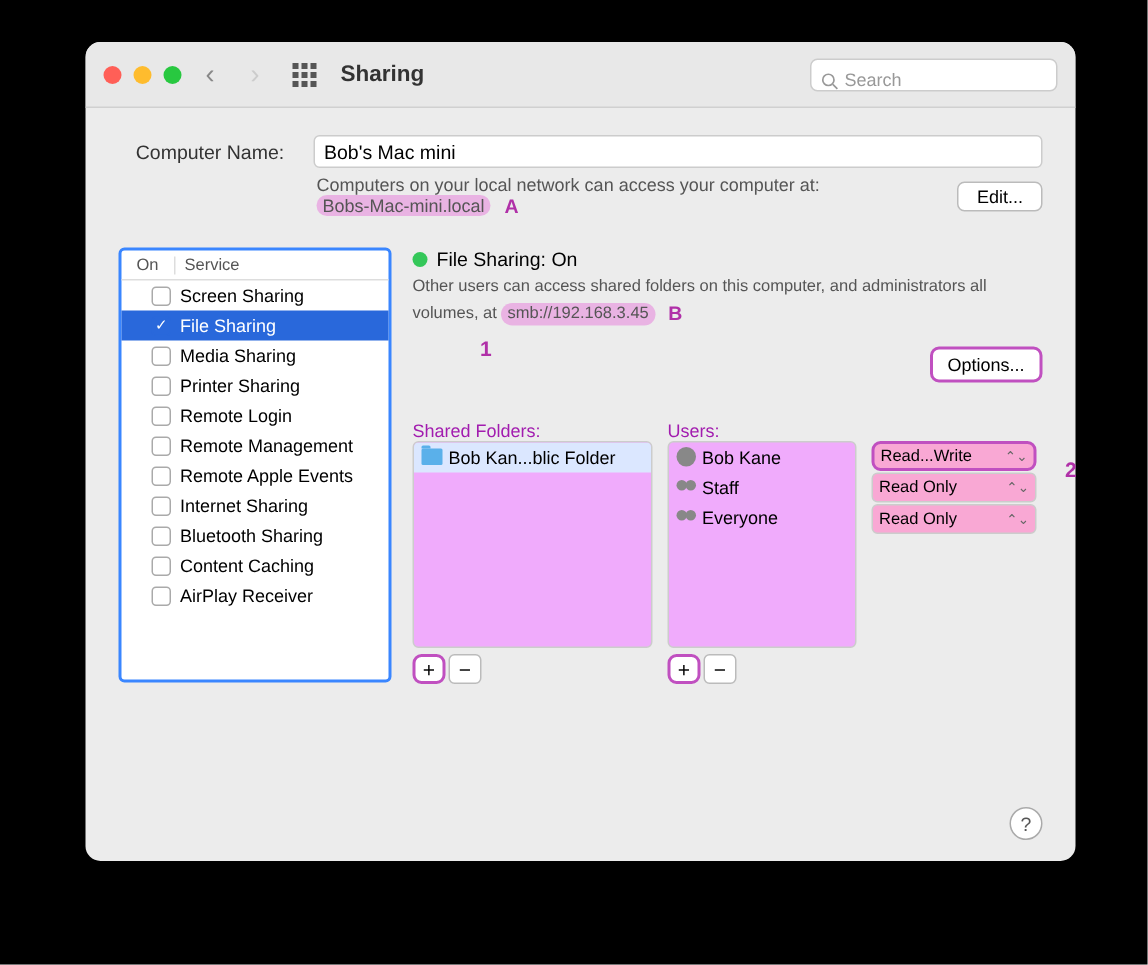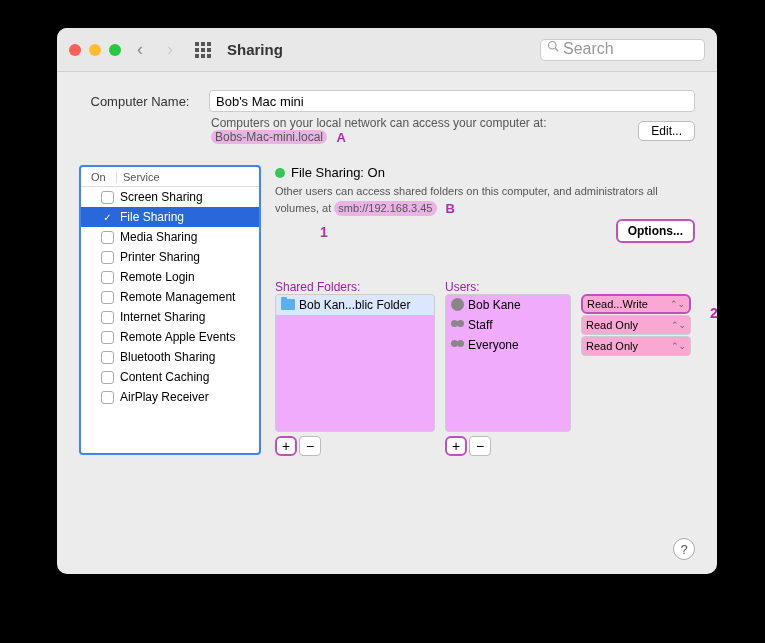--- a/index.html
+++ b/index.html
@@ -6,21 +6,21 @@
 body { background: #000; width: 765px; height: 643px; position: relative; }
 .window { position: absolute; left: 57px; top: 28px; width: 660px; height: 546px; background: #ececec; border-radius: 10px; box-shadow: 0 10px 40px rgba(0,0,0,.5); overflow: hidden; }
 .titlebar { height: 44px; background: #e8e8e8; border-bottom: 1px solid #d0d0d0; display: flex; align-items: center; padding: 0 12px; gap: 8px; }
 .traffic { display: flex; gap: 8px; }
 .dot { width: 12px; height: 12px; border-radius: 50%; }
 .dot.red { background: #ff5f57; } .dot.yellow { background: #febc2e; } .dot.green { background: #28c840; }
 .navbtn { width: 22px; height: 22px; display: flex; align-items: center; justify-content: center; color: #888; cursor: pointer; font-size: 18px; }
 .grid-icon { display: grid; grid-template-columns: repeat(3,4px); grid-template-rows: repeat(3,4px); gap: 2px; margin-left: 6px; }
 .grid-icon span { background: #555; }
 .title { font-weight: 600; font-size: 15px; margin-left: 8px; color: #333; }
-.search { margin-left: auto; width: 165px; height: 22px; background: #fff; border: 1px solid #ccc; border-radius: 5px; display: flex; align-items: flex-start; padding: 0 6px; gap: 4px; font-size: 16px; color: #999; }
+.search { margin-left: auto; width: 165px; height: 22px; background: #fff; border: 1px solid #ccc; border-radius: 5px; display: flex; align-items: flex-end; padding: 0 6px; gap: 4px; font-size: 12px; color: #999; }
 .content { padding: 18px 22px 10px 22px; }
 .row1 { display: flex; align-items: center; gap: 8px; margin-bottom: 4px; }
 .label { font-size: 13px; color: #333; text-align: center; width: 122px; }
 .textfield { flex: 1; height: 22px; background: #fff; border: 1px solid #ccc; border-radius: 4px; padding: 0 6px; font-size: 13px; }
 .subtext { font-size: 12px; color: #555; margin-left: 132px; margin-top: 4px; display: flex; align-items: flex-start; }
 .subtext-body { flex: 1; }
 .highlight-a { background: #e9b3e3; border-radius: 8px; padding: 0 4px; display: inline-block; }
 .annot { color: #b030a8; font-weight: 600; font-size: 13px; margin-left: 6px; vertical-align: middle; }
 .editbtn { background: #fff; border: 1px solid #bbb; border-radius: 5px; padding: 2px 12px; font-size: 12px; cursor: pointer; margin-left: 12px; align-self: center; }
 .main { display: flex; gap: 14px; margin-top: 20px; }
@@ -30,21 +30,21 @@
 .svc-head .col-svc { padding-left: 6px; }
 .svc-row { display: flex; align-items: center; height: 20px; font-size: 12px; padding-left: 20px; gap: 6px; }
 .svc-row.sel { background: #2968db; color: #fff; }
 .cb { width: 13px; height: 13px; border: 1px solid #aaa; border-radius: 3px; background: #fff; display: flex; align-items: center; justify-content: center; font-size: 10px; color: #fff; }
 .cb.checked { background: #2968db; border-color: #2968db; }
 .right { flex: 1; position: relative; }
 .status-row { display: flex; align-items: center; gap: 6px; font-size: 13px; margin-bottom: 4px; }
 .status-dot { width: 10px; height: 10px; border-radius: 50%; background: #34c759; }
 .desc { font-size: 11px; color: #555; line-height: 1.4; }
 .highlight-b { background: #e9b3e3; border-radius: 8px; padding: 0 4px; display: inline-block; }
-.options-btn { position: absolute; right: 0; top: 54px; background: #fff; border: 2.5px solid #c050c0; border-radius: 6px; padding: 3px 10px; font-size: 12px; cursor: pointer; font-weight: bold; }
+.options-btn { position: absolute; right: 0; top: 66px; background: #fff; border: 2.5px solid #c050c0; border-radius: 6px; padding: 3px 10px; font-size: 12px; cursor: pointer; }
 .cols { display: flex; gap: 10px; margin-top: 62px; }
 .col-label { font-size: 12px; color: #a21caf; margin-bottom: 0; }
 .listbox { background: #f0abfc; border: 1px solid #ccc; border-radius: 4px; height: 138px; width: 160px; font-size: 12px; overflow: hidden; }
 .listbox.users { width: 126px; }
 .listbox-row { display: flex; align-items: center; gap: 4px; padding: 2px 5px; height: 20px; }
 .listbox-row.sel { background: #dbe7ff; }
 .folder-icon { width: 14px; height: 11px; background: #5ab0ea; border-radius: 1px; position: relative; }
 .folder-icon::before { content: ''; position: absolute; width: 6px; height: 2px; background: #5ab0ea; top: -2px; left: 0; border-radius: 1px 1px 0 0; }
 .user-icon { width: 13px; height: 13px; border-radius: 50%; background: #888; }
 .group-icon { width: 13px; height: 10px; position: relative; }
@@ -135,25 +135,25 @@
             <div class="svc-row">
               <div class="cb"></div>
               <span>Remote Login</span>
             </div>
             <div class="svc-row">
               <div class="cb"></div>
               <span>Remote Management</span>
             </div>
             <div class="svc-row">
               <div class="cb"></div>
+              <span>Remote Apple Events</span>
+            </div>
+            <div class="svc-row">
+              <div class="cb"></div>
               <span>Internet Sharing</span>
-            </div>
-            <div class="svc-row">
-              <div class="cb"></div>
-              <span>Remote Apple Events</span>
             </div>
             <div class="svc-row">
               <div class="cb"></div>
               <span>Bluetooth Sharing</span>
             </div>
             <div class="svc-row">
               <div class="cb"></div>
               <span>Content Caching</span>
             </div>
             <div class="svc-row">

